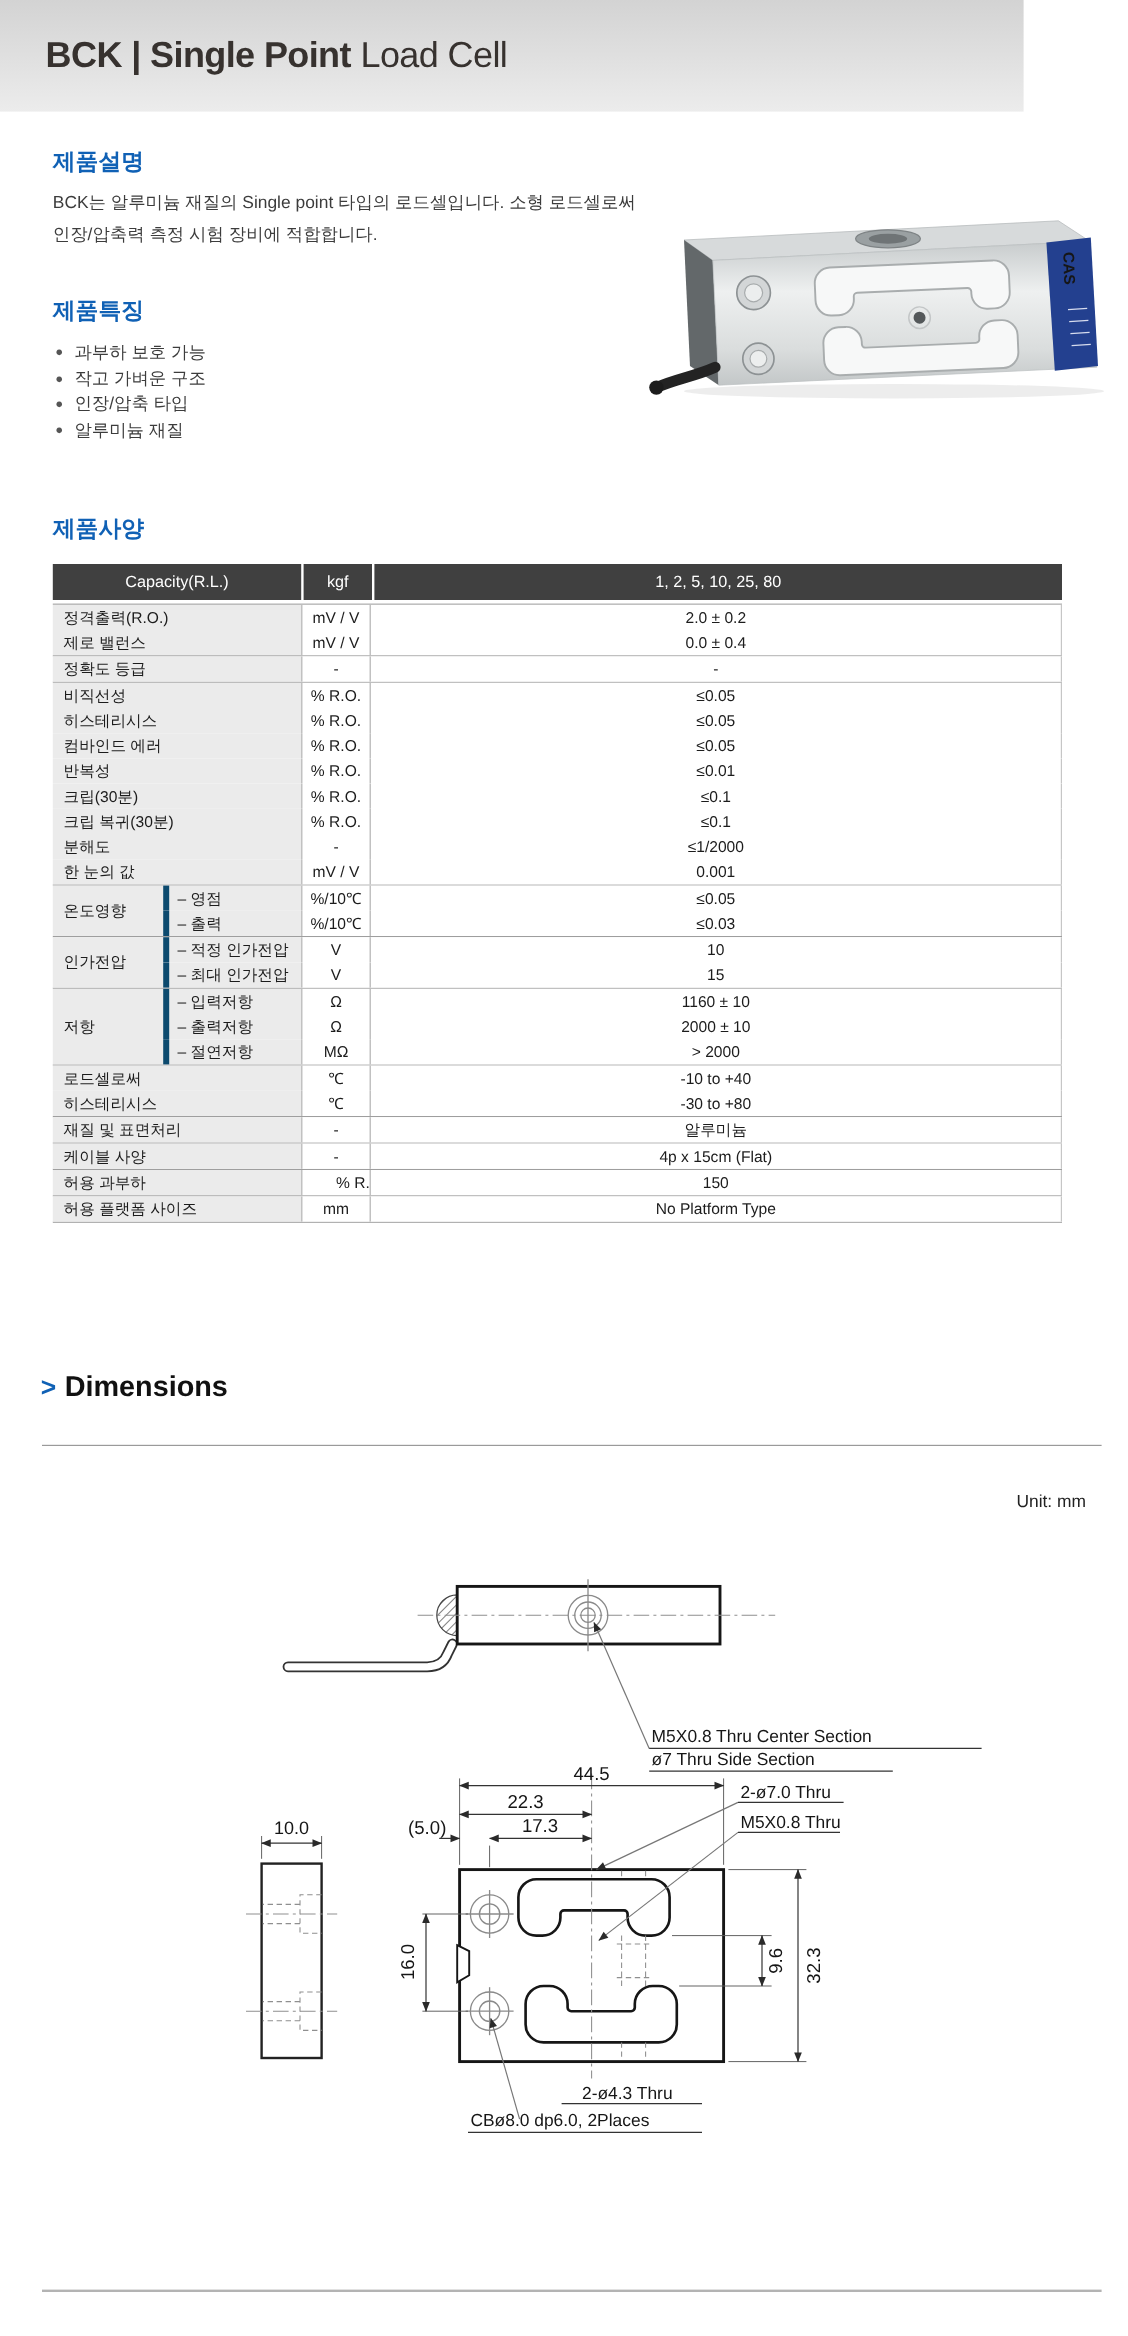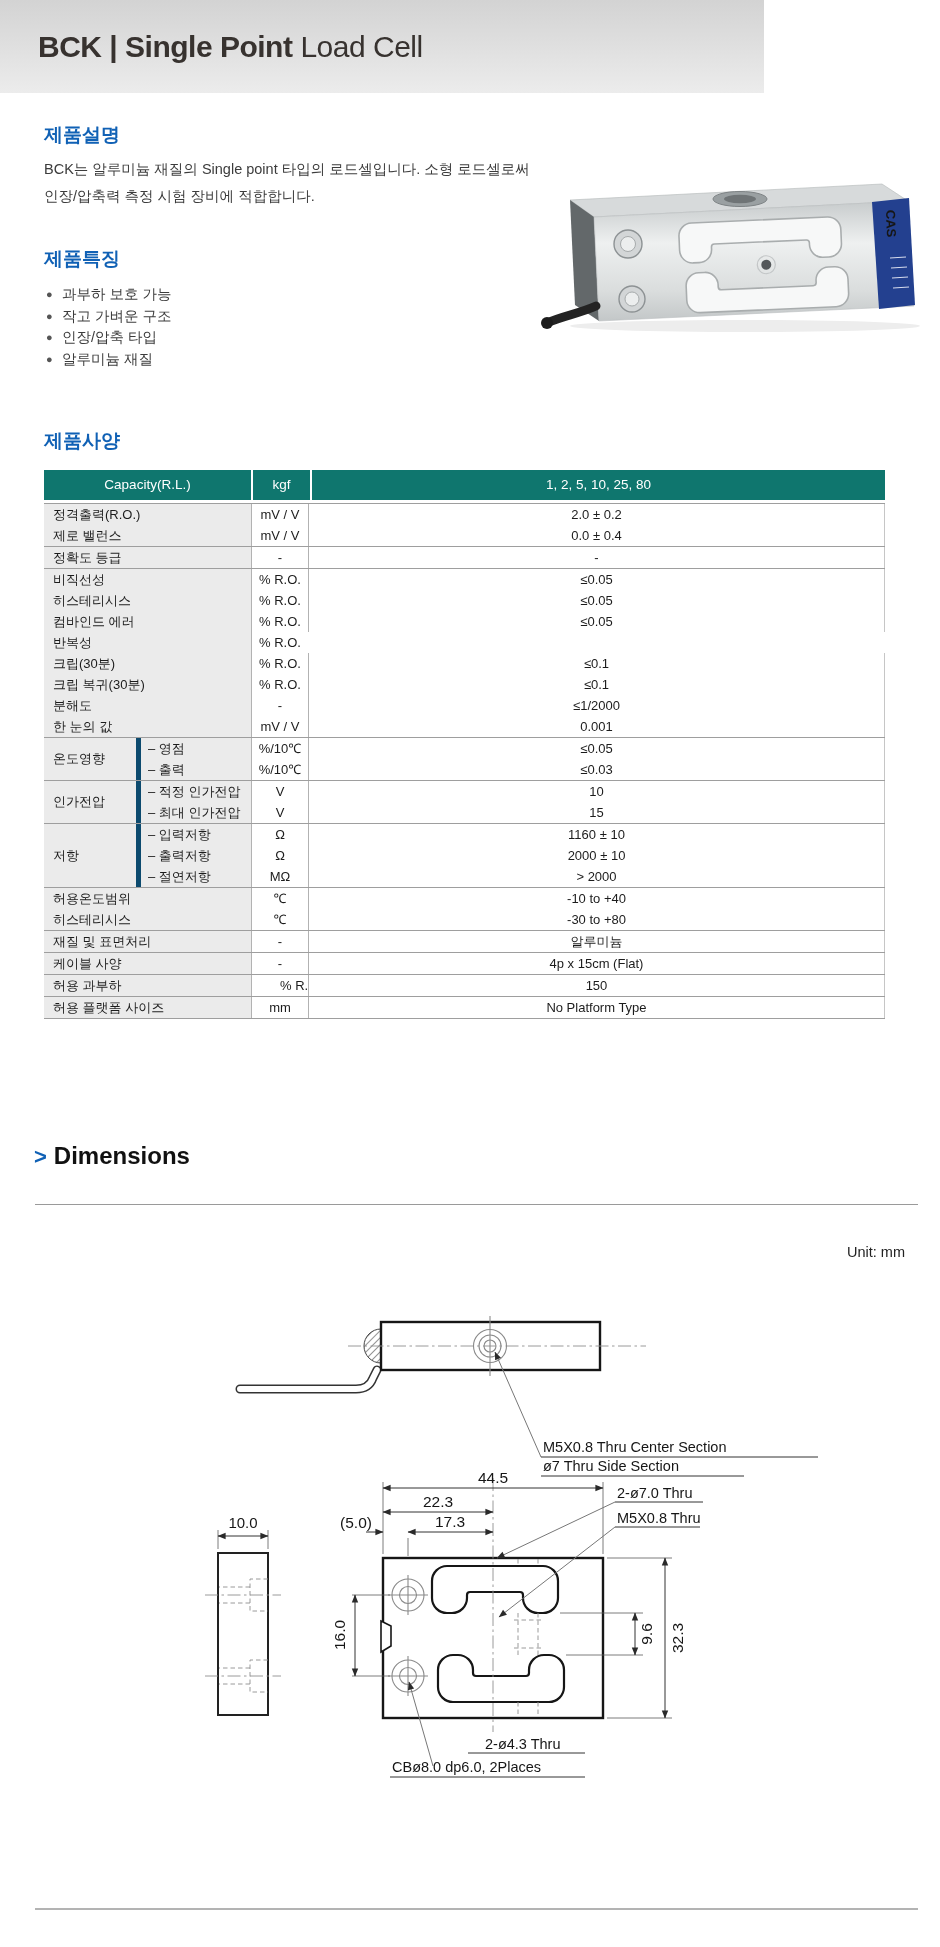--- a/index.html
+++ b/index.html
@@ -3,36 +3,36 @@
 <meta charset="utf-8">
 <style>
   html,body{margin:0;padding:0;}
   body{
     width:940px;height:1947px;position:relative;background:#ffffff;
     font-family:"Liberation Sans", sans-serif;color:#222;overflow:hidden;
   }
   .abs{position:absolute;}
   
   .band{
-    left:0;top:0;width:764px;height:93px;
+    left:0;top:0;width:853px;height:93px;
     background:linear-gradient(180deg,#d3d3d3 0%,#dedede 45%,#ececec 100%);
   }
   .band-title{left:38px;top:30px;font-size:30px;letter-spacing:-0.5px;color:#37322f;white-space:nowrap;}
   .band-title .strong{font-weight:bold;}
   .band-title .light{font-weight:normal;margin-left:8px;}
   
   .h-blue{font-size:19px;font-weight:bold;color:#1061b5;}
   .body-text{font-size:14.5px;line-height:27px;color:#3c3c3c;}
   .feat{font-size:14.5px;line-height:21.5px;color:#3c3c3c;}
   .feat .row{display:flex;align-items:center;}
   .feat .dot{width:16px;color:#555;font-size:11px;}
   
   .spec{left:44px;top:470px;width:841px;}
   .spec-header{display:grid;grid-template-columns:207px 57px 1fr;column-gap:2px;height:30px;margin-bottom:3px;}
-  .spec-header>div{background:#0f766e;color:#fff;font-size:13.5px;line-height:30px;text-align:center;}
+  .spec-header>div{background:#404040;color:#fff;font-size:13.5px;line-height:30px;text-align:center;}
   .grp{display:grid;grid-template-columns:92px 115px 57px 1fr;border-top:1px solid #9e9e9e;}
   .grp:last-child{border-bottom:1px solid #9e9e9e;}
   .cell{font-size:13px;height:21px;line-height:21px;color:#1c1c1c;overflow:hidden;white-space:nowrap;}
   .lbl{background:#ebebeb;padding-left:9px;}
   .glabel{background:#ebebeb;padding-left:9px;display:flex;align-items:center;font-size:13px;color:#1c1c1c;}
   .slbl{background:#ebebeb;border-left:5px solid #0c4a6e;padding-left:7px;}
   .unit{background:#fff;border-left:1px solid #b2b2b2;text-align:center;}
   .val{background:#fff;border-left:1px solid #b2b2b2;border-right:1px solid #c6c6c6;text-align:center;}
   
   .dim-head{left:34px;top:1142px;font-size:24px;font-weight:bold;color:#111;}
@@ -148,20 +148,21 @@
         <div class="cell unit" style="grid-area: 1 / 3;">% R.O.</div>
         <div class="cell val" style="grid-area: 1 / 4;">≤0.05</div>
         <div class="cell lbl" style="grid-area: 2 / 1 / auto / 3;">히스테리시스</div>
         <div class="cell unit" style="grid-area: 2 / 3;">% R.O.</div>
         <div class="cell val" style="grid-area: 2 / 4;">≤0.05</div>
         <div class="cell lbl" style="grid-area: 3 / 1 / auto / 3;">컴바인드 에러</div>
         <div class="cell unit" style="grid-area: 3 / 3;">% R.O.</div>
         <div class="cell val" style="grid-area: 3 / 4;">≤0.05</div>
         <div class="cell lbl" style="grid-area: 4 / 1 / auto / 3;">반복성</div>
         <div class="cell unit" style="grid-area: 4 / 3;">% R.O.</div>
+        <div class="cell val" style="grid-area: 4 / 4;">≤0.01</div>
         <div class="cell lbl" style="grid-area: 5 / 1 / auto / 3;">크립(30분)</div>
         <div class="cell unit" style="grid-area: 5 / 3;">% R.O.</div>
         <div class="cell val" style="grid-area: 5 / 4;">≤0.1</div>
         <div class="cell lbl" style="grid-area: 6 / 1 / auto / 3;">크립 복귀(30분)</div>
         <div class="cell unit" style="grid-area: 6 / 3;">% R.O.</div>
         <div class="cell val" style="grid-area: 6 / 4;">≤0.1</div>
         <div class="cell lbl" style="grid-area: 7 / 1 / auto / 3;">분해도</div>
         <div class="cell unit" style="grid-area: 7 / 3;">-</div>
         <div class="cell val" style="grid-area: 7 / 4;">≤1/2000</div>
         <div class="cell lbl" style="grid-area: 8 / 1 / auto / 3;">한 눈의 값</div>
@@ -192,21 +193,21 @@
         <div class="cell unit" style="grid-area: 1 / 3;">Ω</div>
         <div class="cell val" style="grid-area: 1 / 4;">1160 ± 10</div>
         <div class="cell slbl" style="grid-area: 2 / 2;">– 출력저항</div>
         <div class="cell unit" style="grid-area: 2 / 3;">Ω</div>
         <div class="cell val" style="grid-area: 2 / 4;">2000 ± 10</div>
         <div class="cell slbl" style="grid-area: 3 / 2;">– 절연저항</div>
         <div class="cell unit" style="grid-area: 3 / 3;">MΩ</div>
         <div class="cell val" style="grid-area: 3 / 4;">&gt; 2000</div>
       </div>
       <div class="grp" style="grid-template-rows: repeat(2, 21px);">
-        <div class="cell lbl" style="grid-area: 1 / 1 / auto / 3;">허용온도범위</div>
+        <div class="cell lbl" style="grid-area: 1 / 1 / auto / 3;">로드셀로써</div>
         <div class="cell unit" style="grid-area: 1 / 3;">℃</div>
         <div class="cell val" style="grid-area: 1 / 4;">-10 to +40</div>
         <div class="cell lbl" style="grid-area: 2 / 1 / auto / 3;">히스테리시스</div>
         <div class="cell unit" style="grid-area: 2 / 3;">℃</div>
         <div class="cell val" style="grid-area: 2 / 4;">-30 to +80</div>
       </div>
       <div class="grp" style="grid-template-rows: repeat(1, 21px);">
         <div class="cell lbl" style="grid-area: 1 / 1 / auto / 3;">재질 및 표면처리</div>
         <div class="cell unit" style="grid-area: 1 / 3;">-</div>
         <div class="cell val" style="grid-area: 1 / 4;">알루미늄</div>

